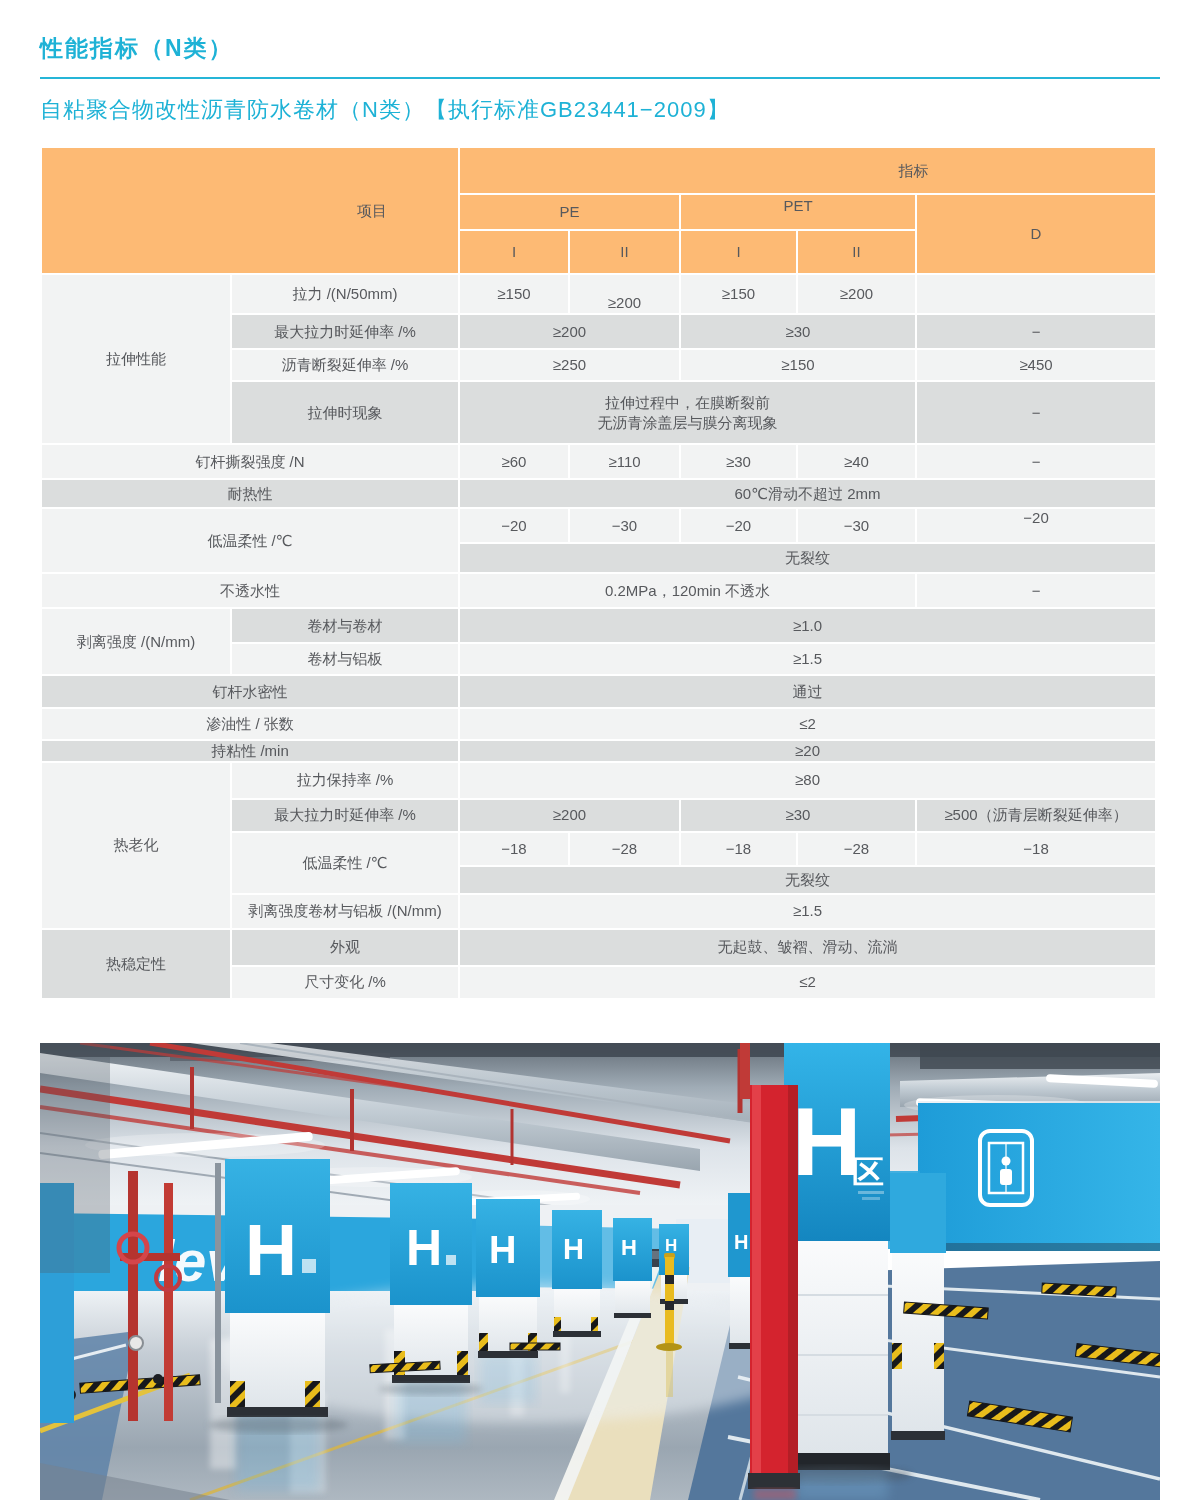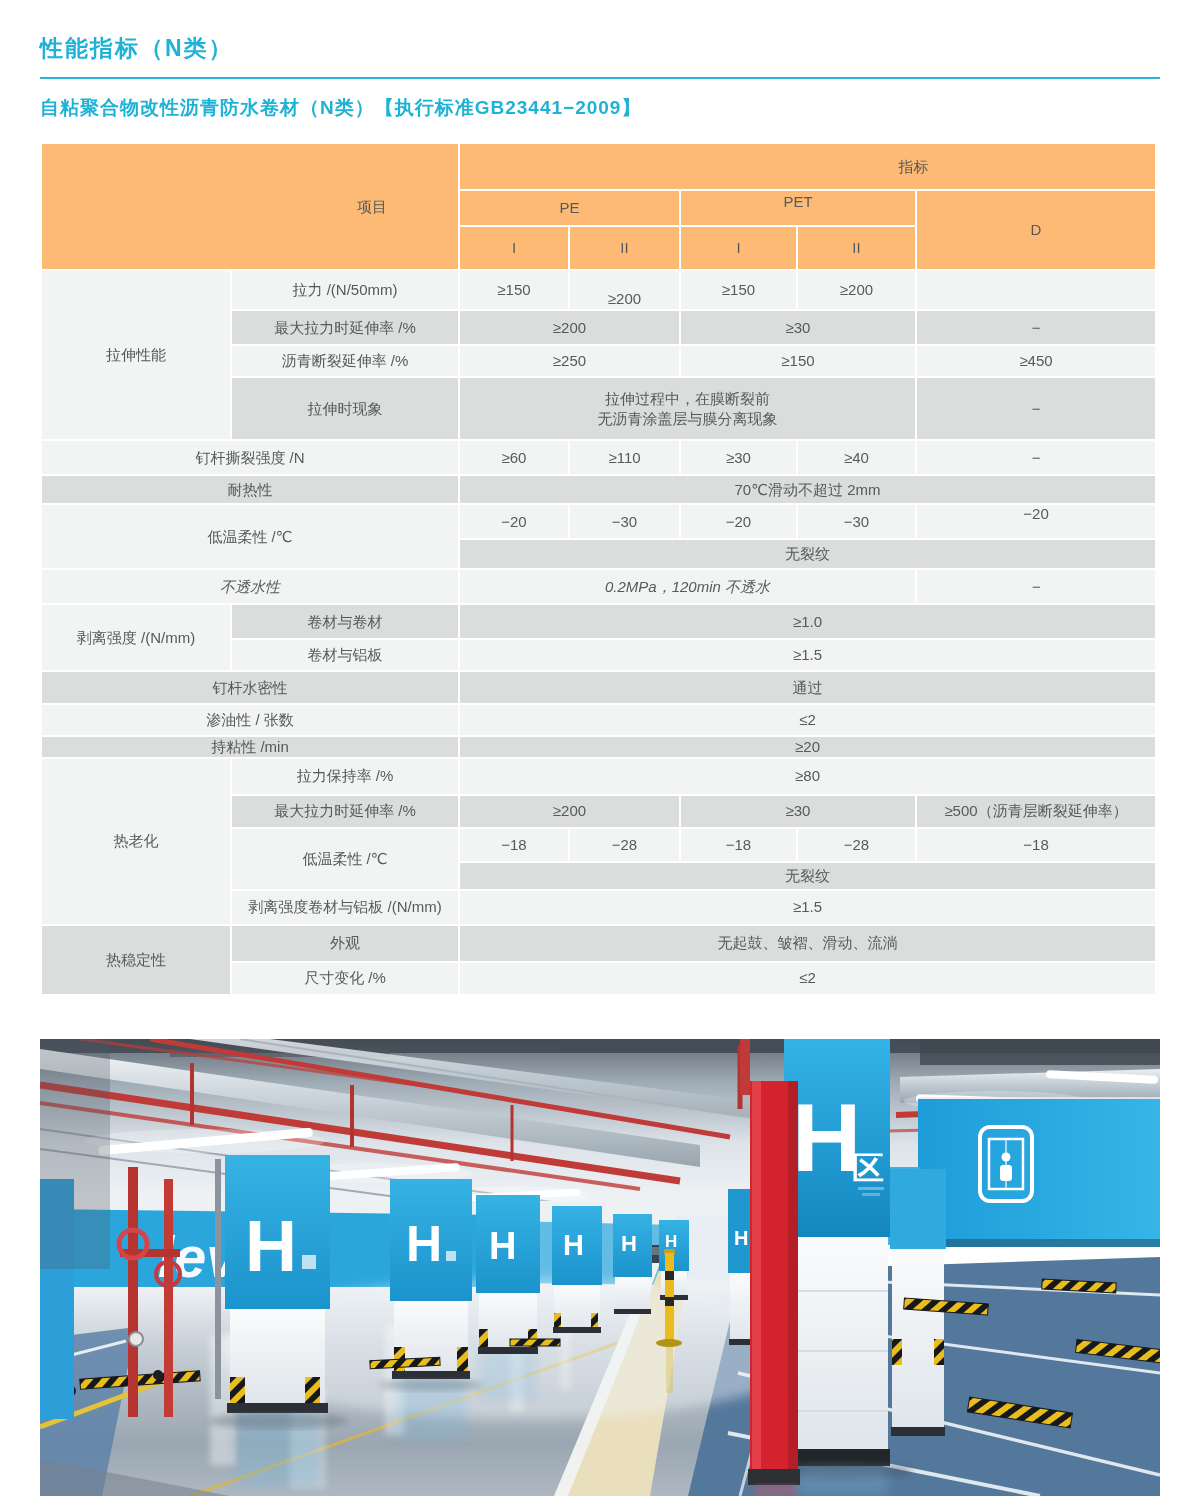--- a/index.html
+++ b/index.html
@@ -1,20 +1,20 @@
 <!DOCTYPE html>
 <html><head>
 <meta charset="utf-8">
 <style>
   html,body{margin:0;padding:0;background:#ffffff;}
   body{width:1200px;font-family:"Liberation Sans","DejaVu Sans",sans-serif;}
   .content{padding:0 40px;}
   .page-title{margin:0;padding-top:33px;font-size:23px;font-weight:bold;color:#1eb2d6;letter-spacing:2px;}
   .title-rule{border:none;border-bottom:2px solid #25b5d7;margin:13px 0 0 0;}
-  .page-subtitle{margin-top:16px;font-size:19px;font-weight:bold;color:#1eb2d6;letter-spacing:1px;}
+  .page-subtitle{margin-top:16px;font-size:22px;font-weight:normal;color:#1eb2d6;letter-spacing:1px;}
   table.spec{margin-top:21px;border-collapse:separate;border-spacing:2px;table-layout:fixed;width:1117px;}
   table.spec td{padding:0;text-align:center;vertical-align:middle;font-size:15px;color:#57595d;line-height:1.3;overflow:hidden;}
   td.k-head{background:#fdba74;color:#ffffff;font-size:17px;}
   td.s-L{background:#f2f3f3;}
   td.s-D{background:#dbdddd;}
   td span{display:inline-block;}
   .q-low span{transform:translateY(9px);}
   .q-high span{transform:translateY(-8px);}
   .q-raise span{transform:translateY(-6px);}
   .q-right span{transform:translateX(106px);}
@@ -85,34 +85,34 @@
         <tr style="height: 33px;">
           <td colspan="2" class="k-item s-L"><span>钉杆撕裂强度 /N</span></td>
           <td class="k-val s-L"><span>≥60</span></td>
           <td class="k-val s-L"><span>≥110</span></td>
           <td class="k-val s-L"><span>≥30</span></td>
           <td class="k-val s-L"><span>≥40</span></td>
           <td class="k-val s-L"><span>−</span></td>
         </tr>
         <tr style="height: 27px;">
           <td colspan="2" class="k-item s-D"><span>耐热性</span></td>
-          <td colspan="5" class="k-val s-D"><span>70℃滑动不超过 2mm</span></td>
+          <td colspan="5" class="k-val s-D"><span>60℃滑动不超过 2mm</span></td>
         </tr>
         <tr style="height: 33px;">
           <td colspan="2" rowspan="2" class="k-item s-L"><span>低温柔性 /℃</span></td>
           <td class="k-val s-L"><span>−20</span></td>
           <td class="k-val s-L"><span>−30</span></td>
           <td class="k-val s-L"><span>−20</span></td>
           <td class="k-val s-L"><span>−30</span></td>
           <td class="k-val s-L q-high"><span>−20</span></td>
         </tr>
         <tr style="height: 28px;">
           <td colspan="5" class="k-val s-D"><span>无裂纹</span></td>
         </tr>
-        <tr style="height: 33px; font-style: italic;">
+        <tr style="height: 33px;">
           <td colspan="2" class="k-item s-L"><span>不透水性</span></td>
           <td colspan="4" class="k-val s-L"><span>0.2MPa，120min 不透水</span></td>
           <td class="k-val s-L"><span>−</span></td>
         </tr>
         <tr style="height: 33px;">
           <td rowspan="2" class="k-group s-L"><span>剥离强度 /(N/mm)</span></td>
           <td class="k-item s-D"><span>卷材与卷材</span></td>
           <td colspan="5" class="k-val s-D"><span>≥1.0</span></td>
         </tr>
         <tr style="height: 30px;">

